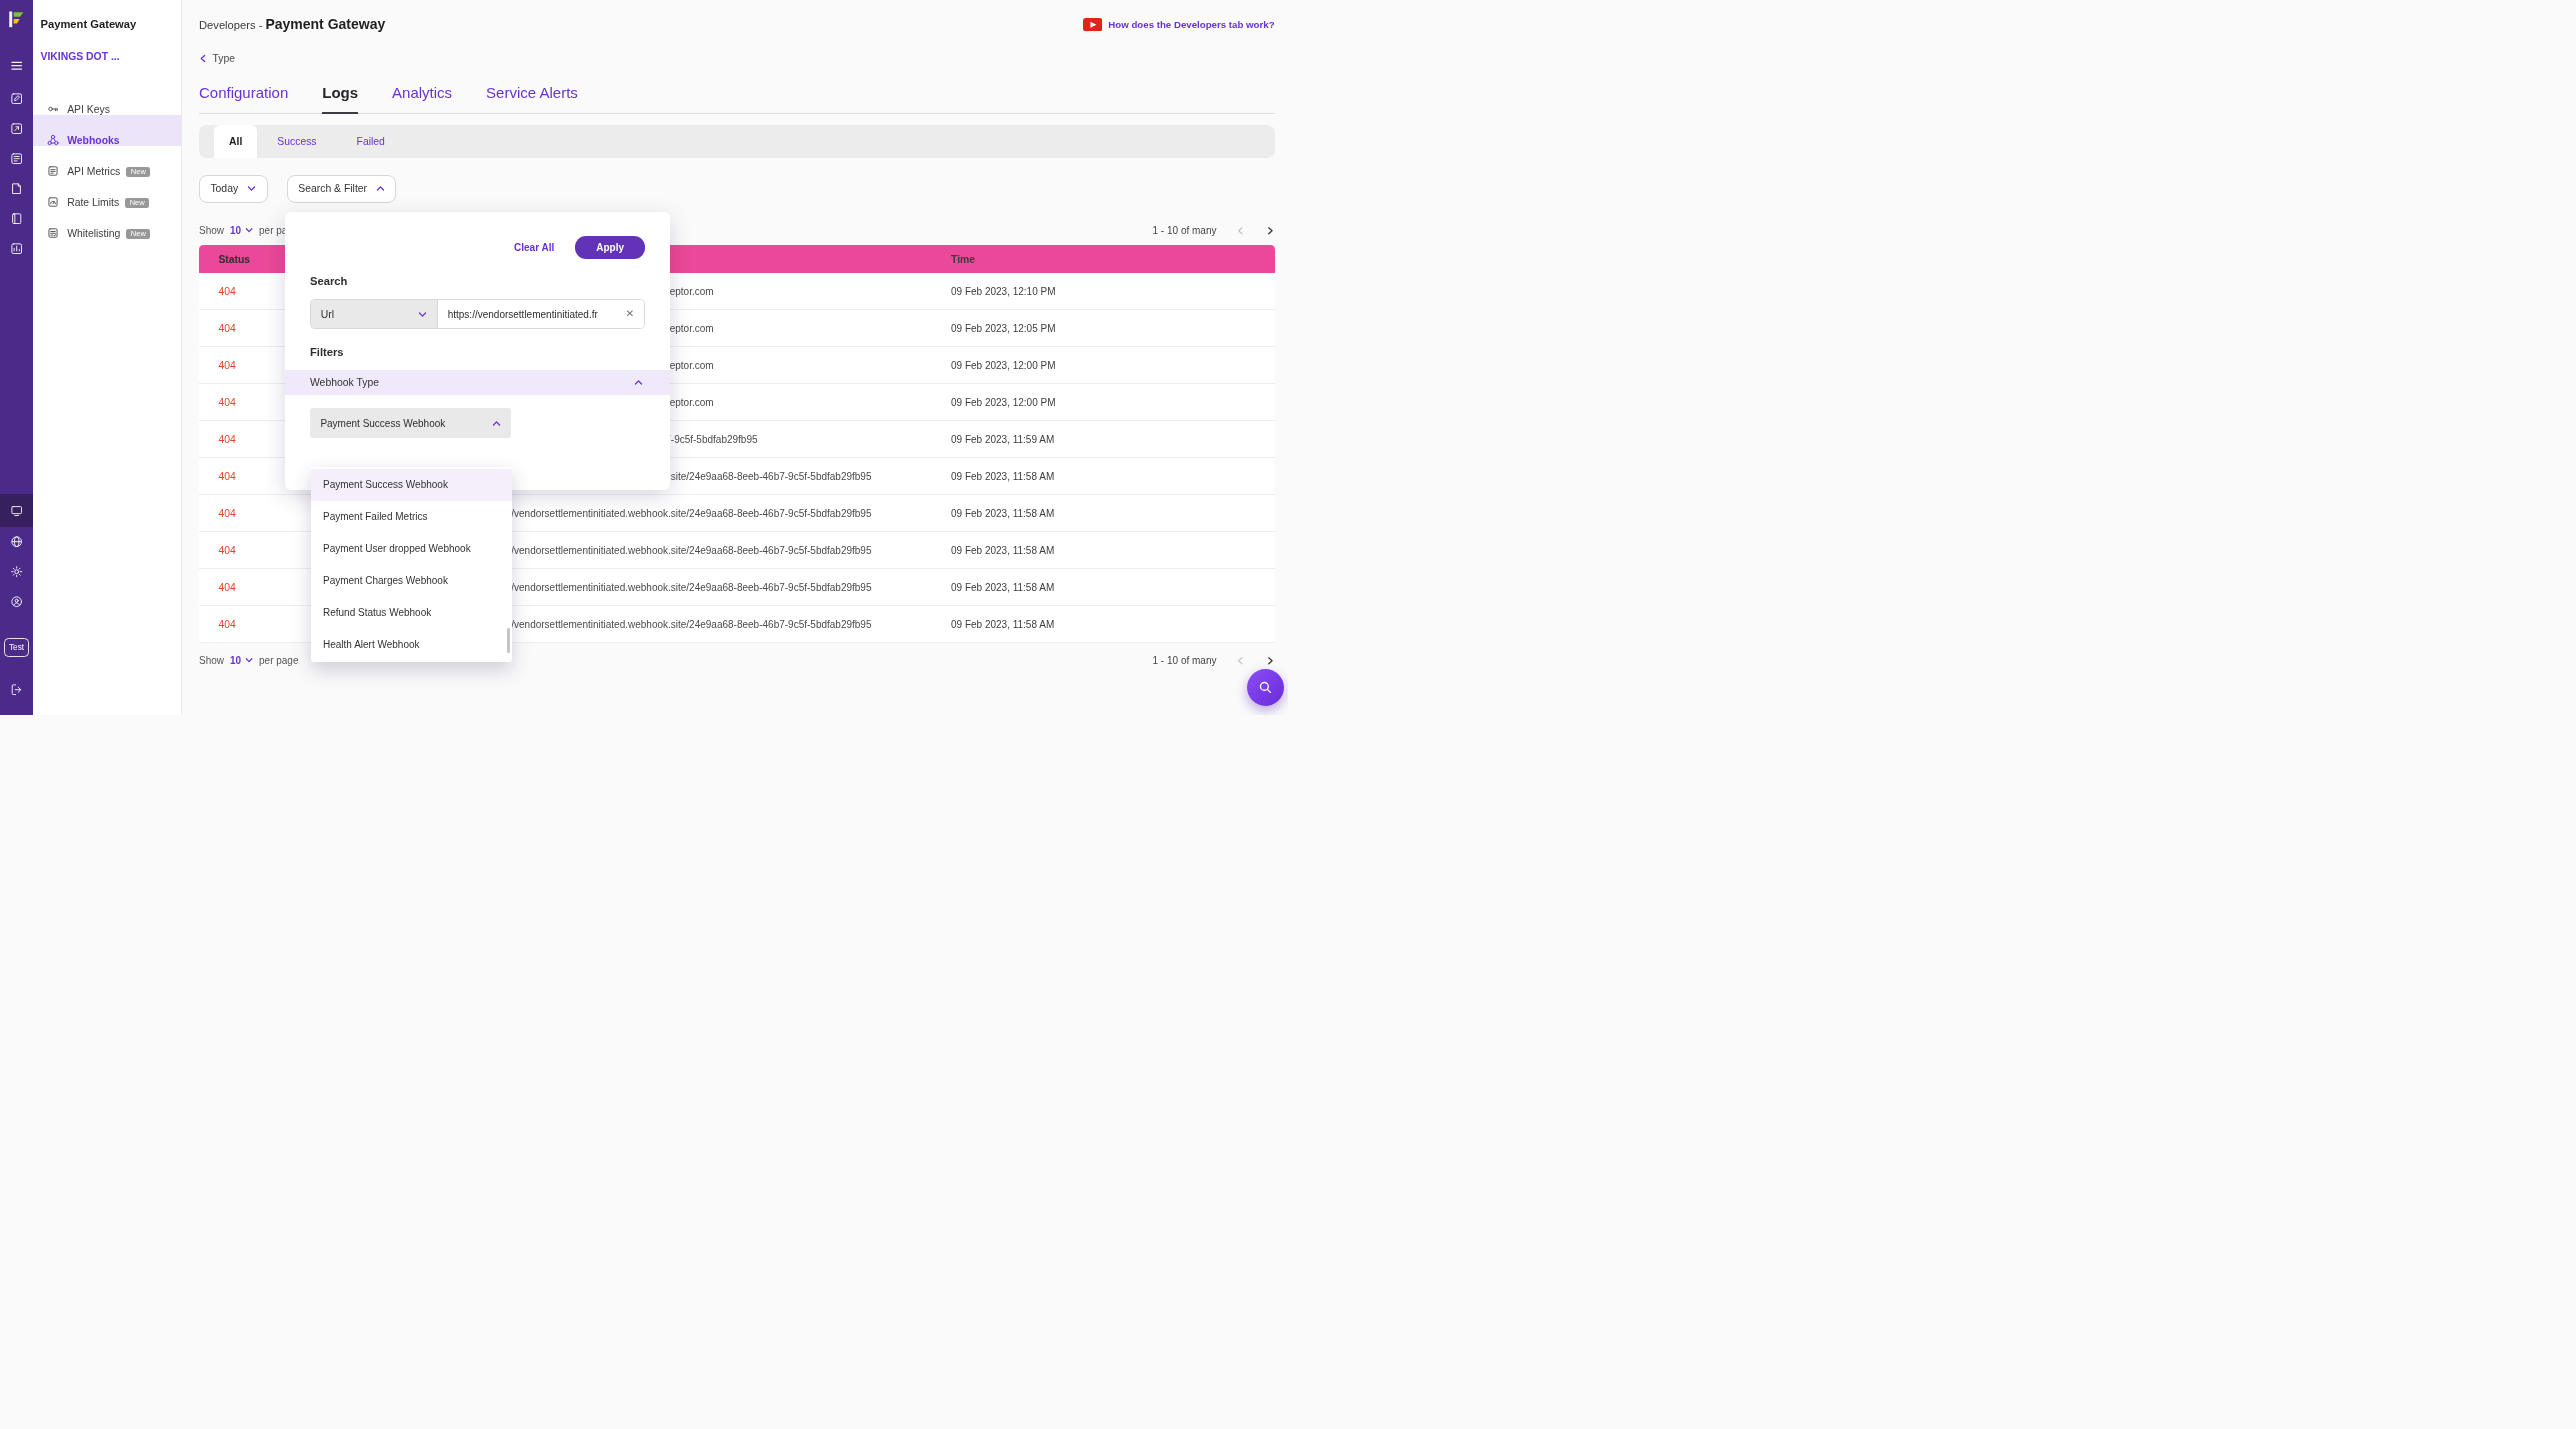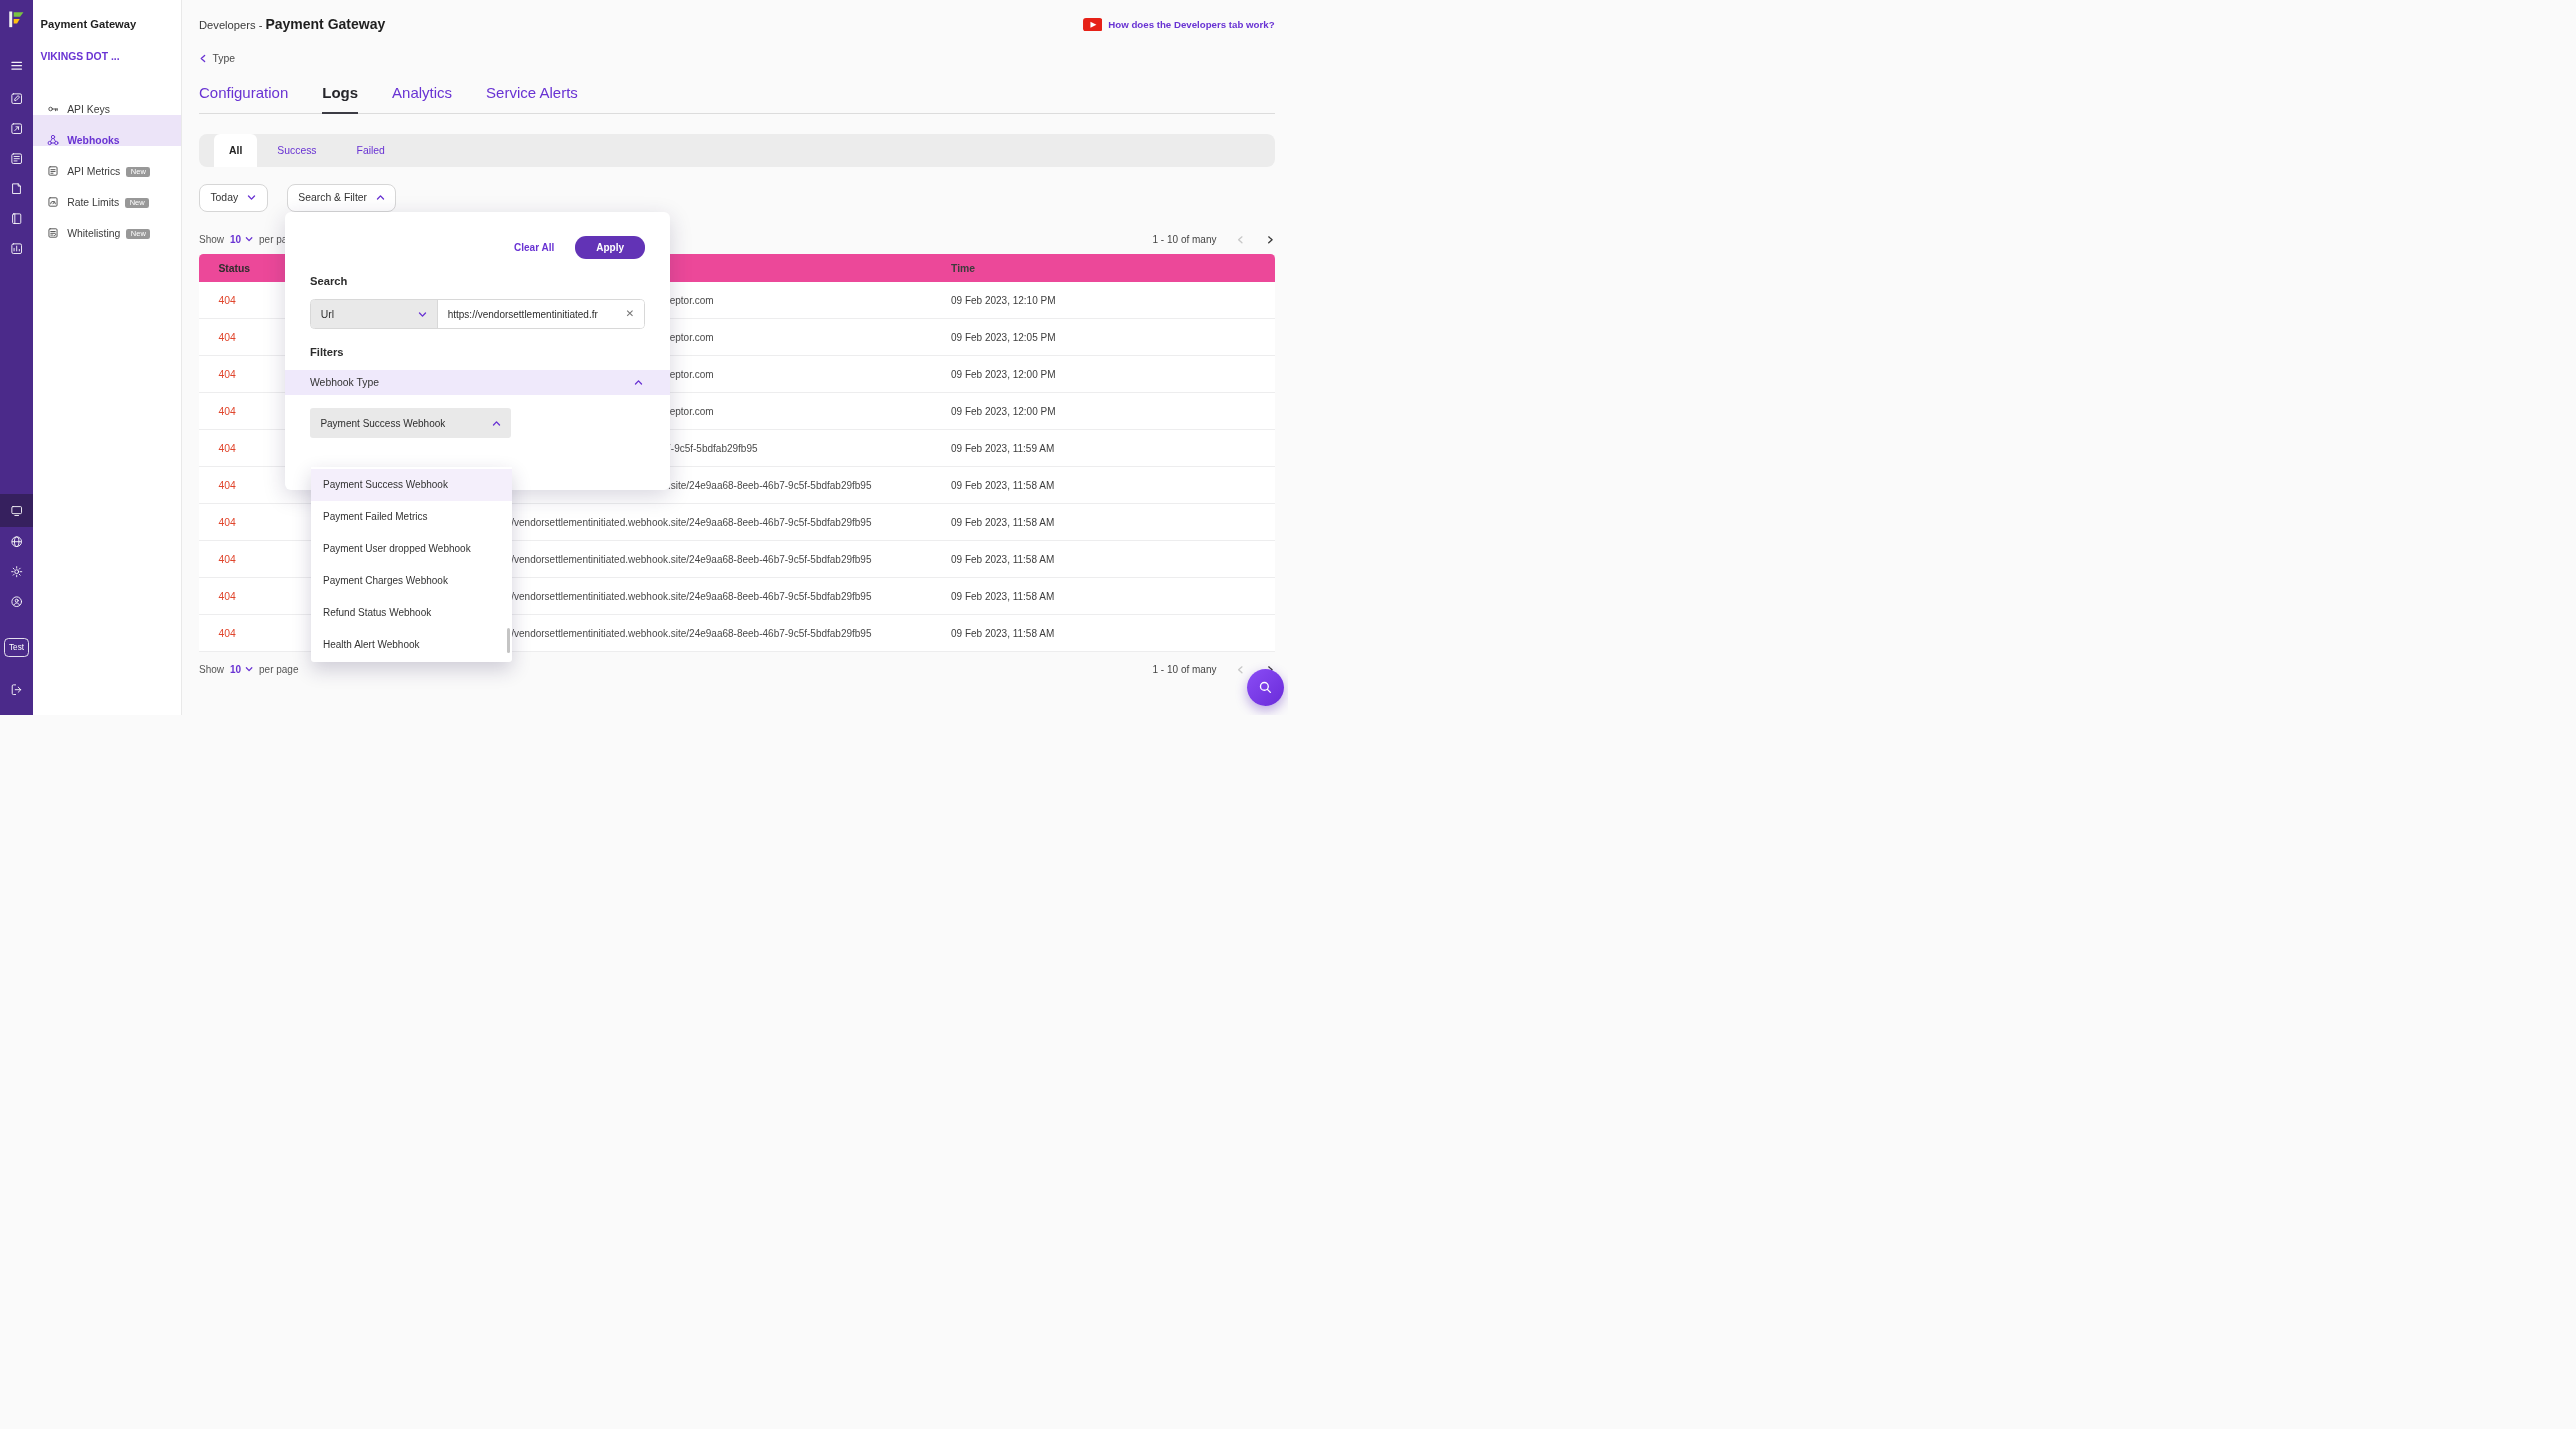--- a/index.html
+++ b/index.html
@@ -44,21 +44,21 @@
   .help-link span{font-size:9.7px;font-weight:700;color:#6933d3}
 
   .back-row{display:flex;align-items:center;gap:4.5px;margin-top:21px;cursor:pointer}
   .back-row span{font-size:10.4px;color:#4a4a4a}
 
   .tabs{display:flex;gap:34px;margin-top:19.4px;border-bottom:0.7px solid #dcdcdc}
   .tab{font-size:15px;color:#6933d3;padding-bottom:11px;border-bottom:2.2px solid transparent;
     margin-bottom:-0.7px;cursor:pointer}
   .tab.active{color:#26262b;font-weight:700;border-bottom-color:#3c3c44}
 
-  .subtab-band{margin-top:20px;height:33px;background:#ececec;border-radius:8px;display:flex;align-items:stretch;padding-left:15px}
+  .subtab-band{margin-top:11px;height:33px;background:#ececec;border-radius:8px;display:flex;align-items:stretch;padding-left:15px}
   .subtab{display:flex;align-items:center;padding:0 20px;font-size:10.4px;color:#6933d3;cursor:pointer}
   .subtab.active{background:#fff;color:#222;font-weight:700;border-radius:6px 6px 0 0;padding:0 15px}
 
   .filter-row{display:flex;gap:19.4px;margin-top:17px}
   .filter-btn{height:27.6px;background:#fff;border:0.7px solid #d6d6d6;border-radius:8px;display:flex;
     align-items:center;gap:9px;padding:0 10.4px;font-size:10.4px;color:#333;cursor:pointer}
 
   .meta-row{display:flex;justify-content:space-between;align-items:center;margin-top:22.4px;font-size:10px;color:#555}
   .meta-left{display:flex;align-items:center;gap:6px}
   .pgsize{color:#6933d3;font-weight:700;display:flex;align-items:center;gap:3.7px;cursor:pointer}

